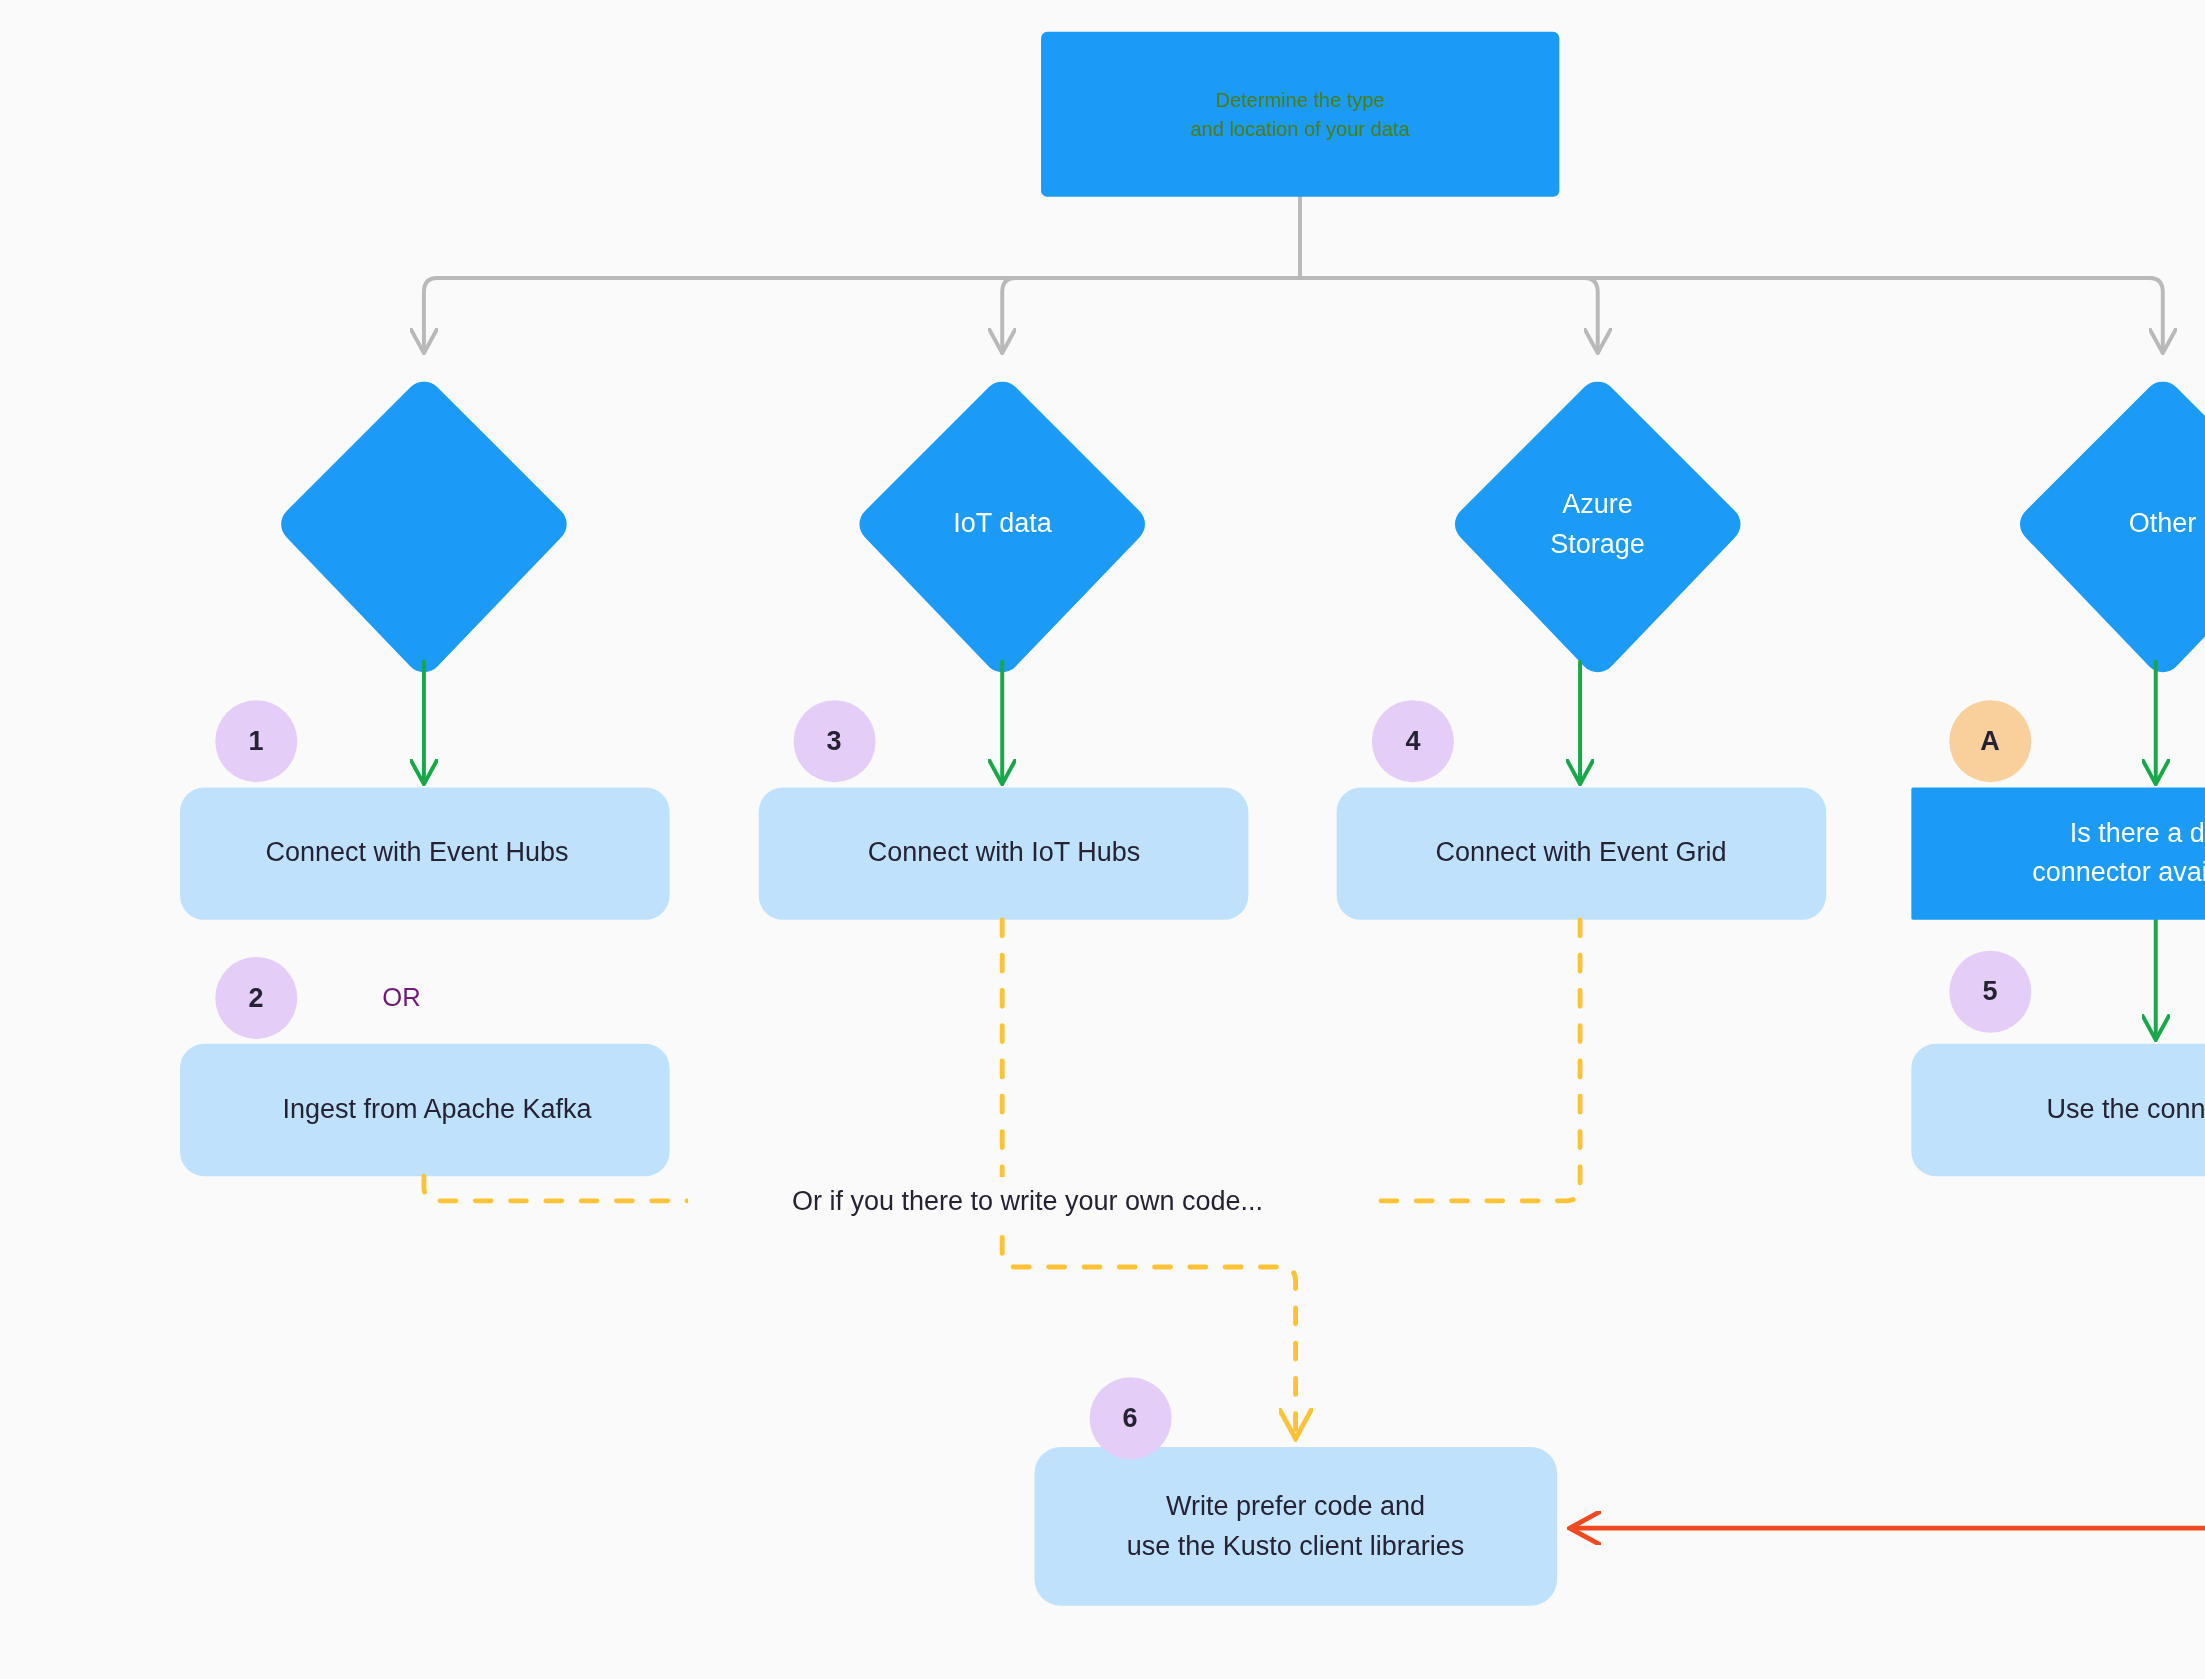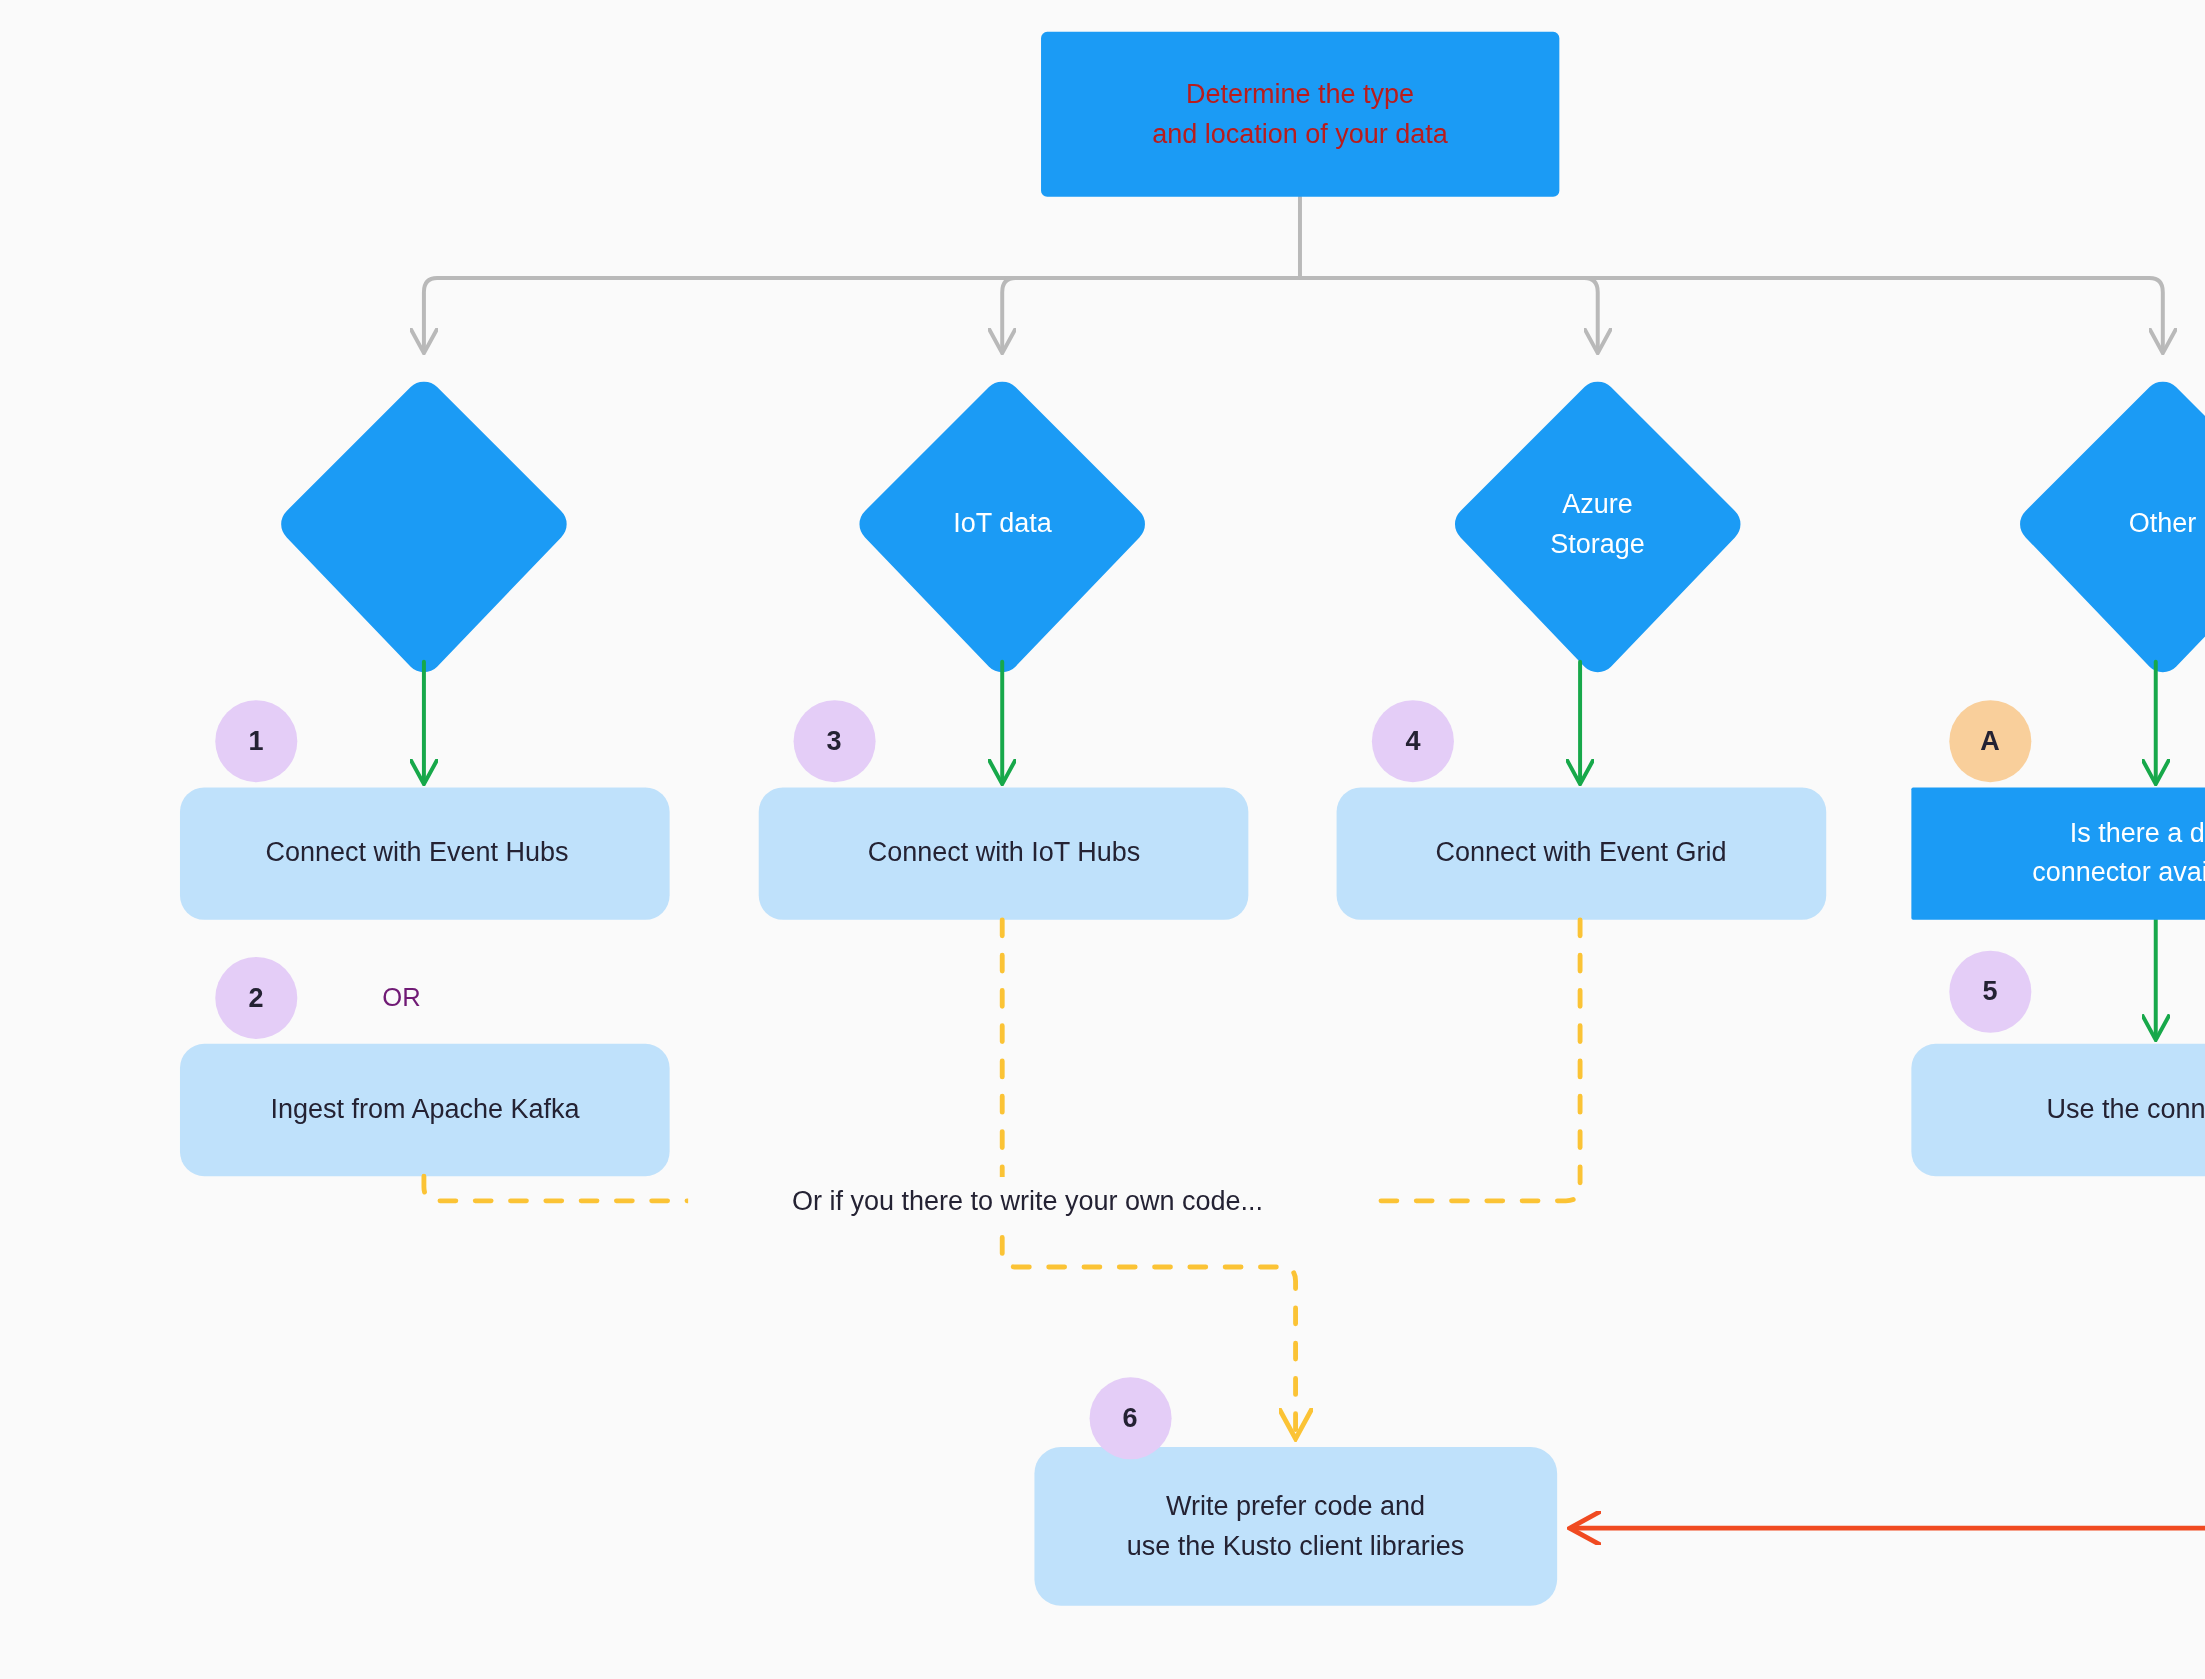--- a/index.html
+++ b/index.html
@@ -30,22 +30,22 @@
     position: absolute;
     display: flex;
     align-items: center;
     justify-content: center;
     text-align: center;
     pointer-events: none;
     white-space: pre-line;
     line-height: 1.45;
   }
   .root-label {
-    color: #b91c1c;
-    font-size: 27px;
+    color: #4d7c0f;
+    font-size: 20px;
   }
   .diamond-label {
     color: #ffffff;
     font-size: 27px;
   }
   .step-label {
     color: #242233;
     font-size: 27px;
   }
   .decision-label {
@@ -201,21 +201,21 @@
 
   <div class="node-text diamond-label" style="left:892px; top:464px; width:221px; height:119px;">IoT data</div>
 
   <div class="node-text diamond-label" style="left:1487px; top:445px; width:221px; height:159px;">Azure
 Storage</div>
 
   <div class="node-text diamond-label" style="left:2052px; top:464px; width:221px; height:119px;">Other</div>
 
   <div class="node-text step-label" style="left:172px; top:787px; width:490px; height:132px;">Connect with Event Hubs</div>
 
-  <div class="node-text step-label" style="left:180px; top:1044px; width:490px; height:132px;">Ingest from Apache Kafka</div>
+  <div class="node-text step-label" style="left:180px; top:1044px; width:490px; height:132px;padding-left:12px;">Ingest from Apache Kafka</div>
 
   <div class="node-text step-label" style="left:759px; top:787px; width:490px; height:132px;">Connect with IoT Hubs</div>
 
   <div class="node-text step-label" style="left:1336px; top:787px; width:490px; height:132px;">Connect with Event Grid</div>
 
   <div class="node-text decision-label" style="left:1911px; top:787px; width:490px; height:132px;">Is there a data
 connector available?</div>
 
   <div class="node-text step-label" style="left:1911px; top:1044px; width:490px; height:132px;">Use the connector</div>
 

